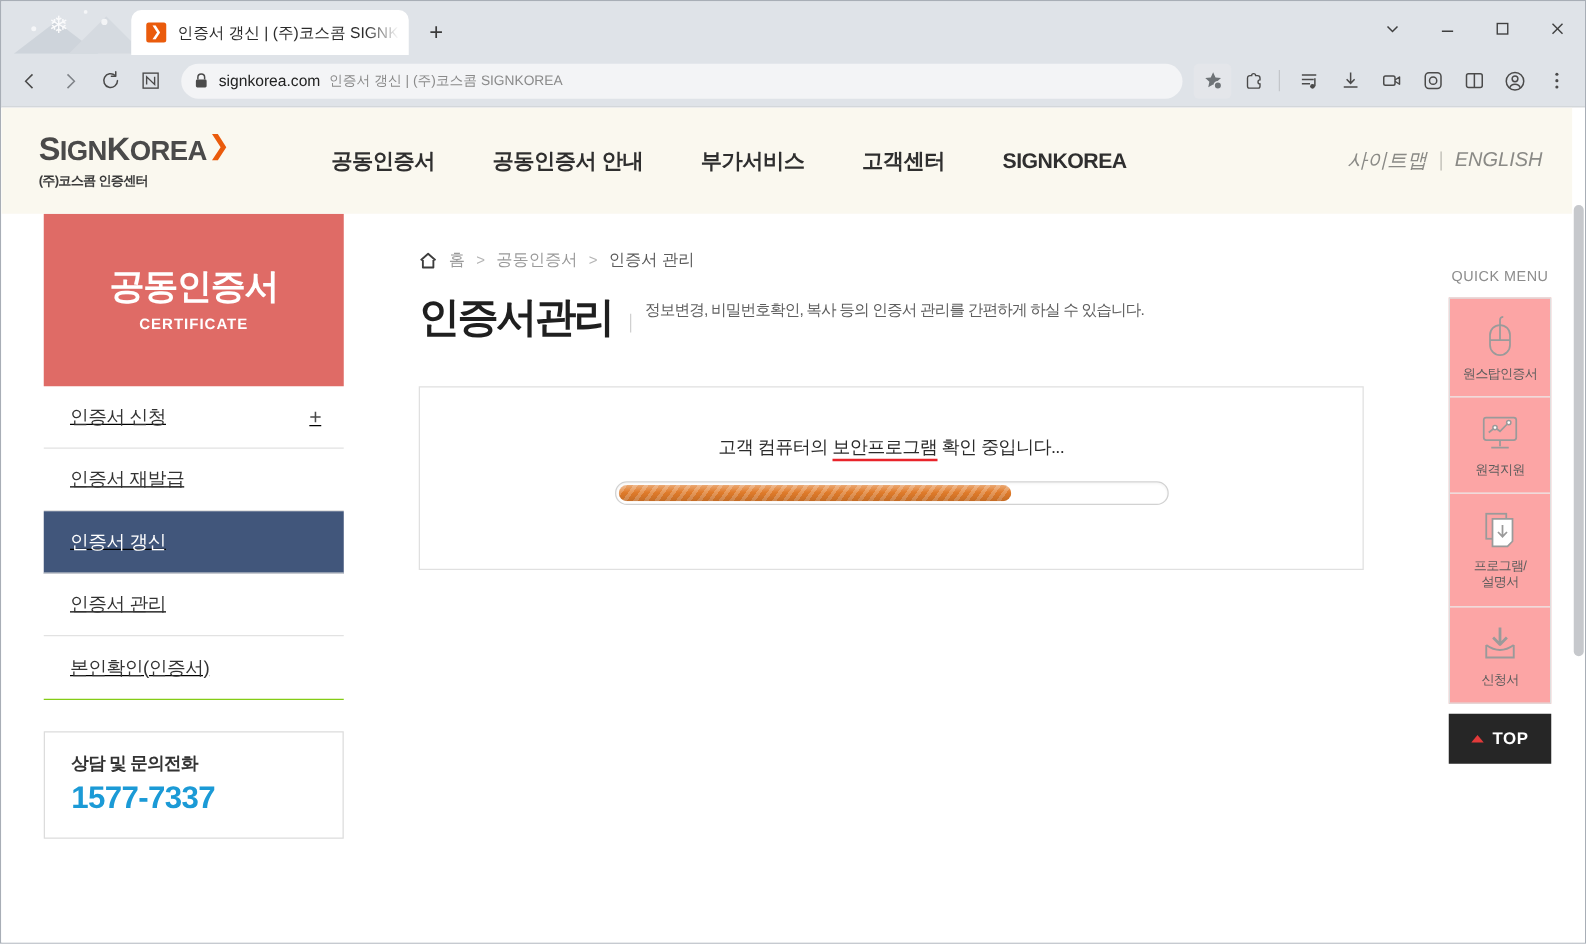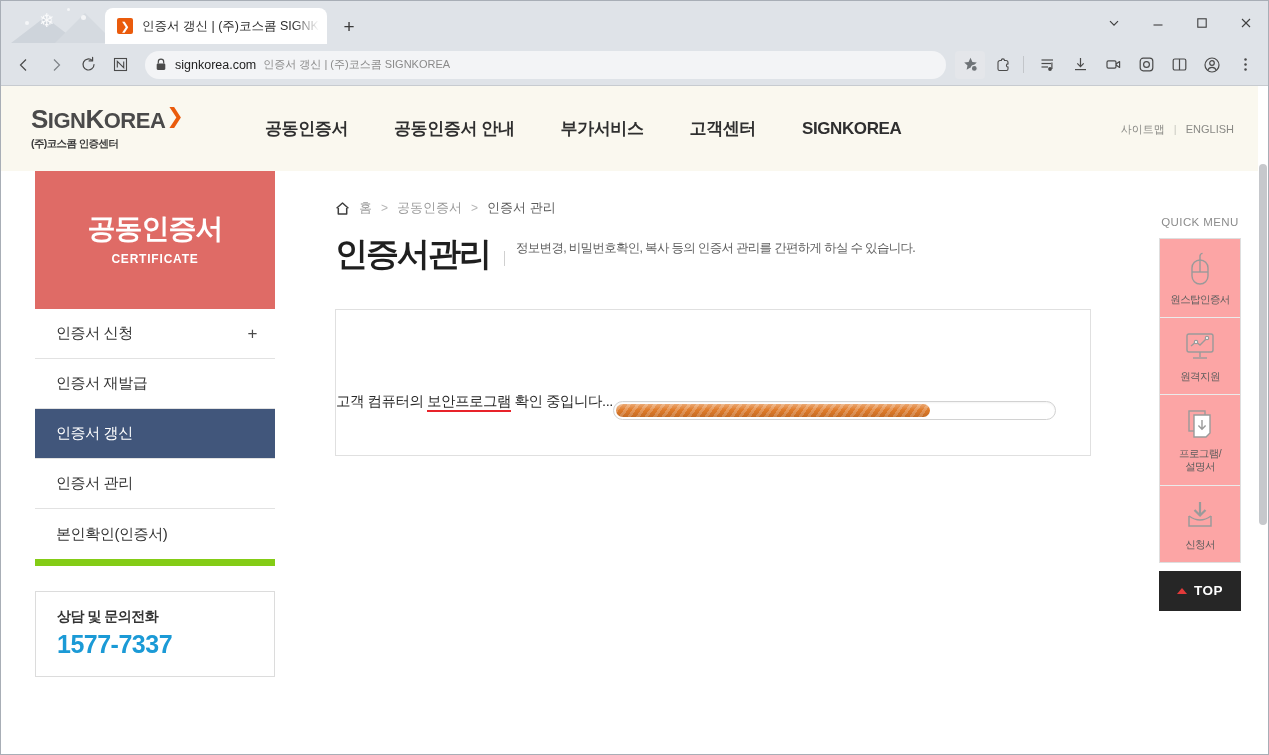--- a/index.html
+++ b/index.html
@@ -229,22 +229,23 @@
     letter-spacing: -0.4px;
   }
   .util-nav {
     position: absolute;
     right: 24px;
     top: 50%;
     transform: translateY(-50%);
     display: flex;
     align-items: center;
     gap: 9px;
-    font-size: 11px;
+    font-size: 16px;
     color: #8a8a86;
+    font-style: italic;
   }
   .util-sep { color: #c9c8c0; }
 
   
   .body-wrap { display: flex; align-items: flex-start; }
 
   
   .sidebar { width: 274px; flex: 0 0 auto; padding-left: 34px; }
   .sb-banner {
     height: 138px;
@@ -261,21 +262,21 @@
     letter-spacing: -1px;
     line-height: 1.1;
   }
   .sb-banner-sub {
     color: #fff;
     font-size: 12px;
     font-weight: bold;
     letter-spacing: 0.8px;
     margin-top: 7px;
   }
-  .sb-menu { border-bottom: 7px solid #84cc16; }
+  .sb-menu { border-bottom: 1px solid #84cc16; text-decoration: underline; }
   .sb-item {
     height: 50px;
     display: flex;
     align-items: center;
     justify-content: space-between;
     padding: 0 18px 0 21px;
     font-size: 15px;
     color: #333;
     border-bottom: 1px solid #e2e2e2;
     letter-spacing: -0.4px;
@@ -341,21 +342,21 @@
     margin-bottom: 13px;
   }
 
   .panel {
     margin-top: 39px;
     width: 756px;
     height: 147px;
     border: 1px solid #e0e0e0;
     background: #fff;
     display: flex;
-    flex-direction: row;
+    flex-direction: column;
     align-items: center;
     padding-top: 38px;
   }
   .panel-msg {
     font-size: 14.5px;
     color: #2a2a2a;
     letter-spacing: -0.5px;
   }
   .panel-msg .hl {
     border-bottom: 2px solid #e8232a;

